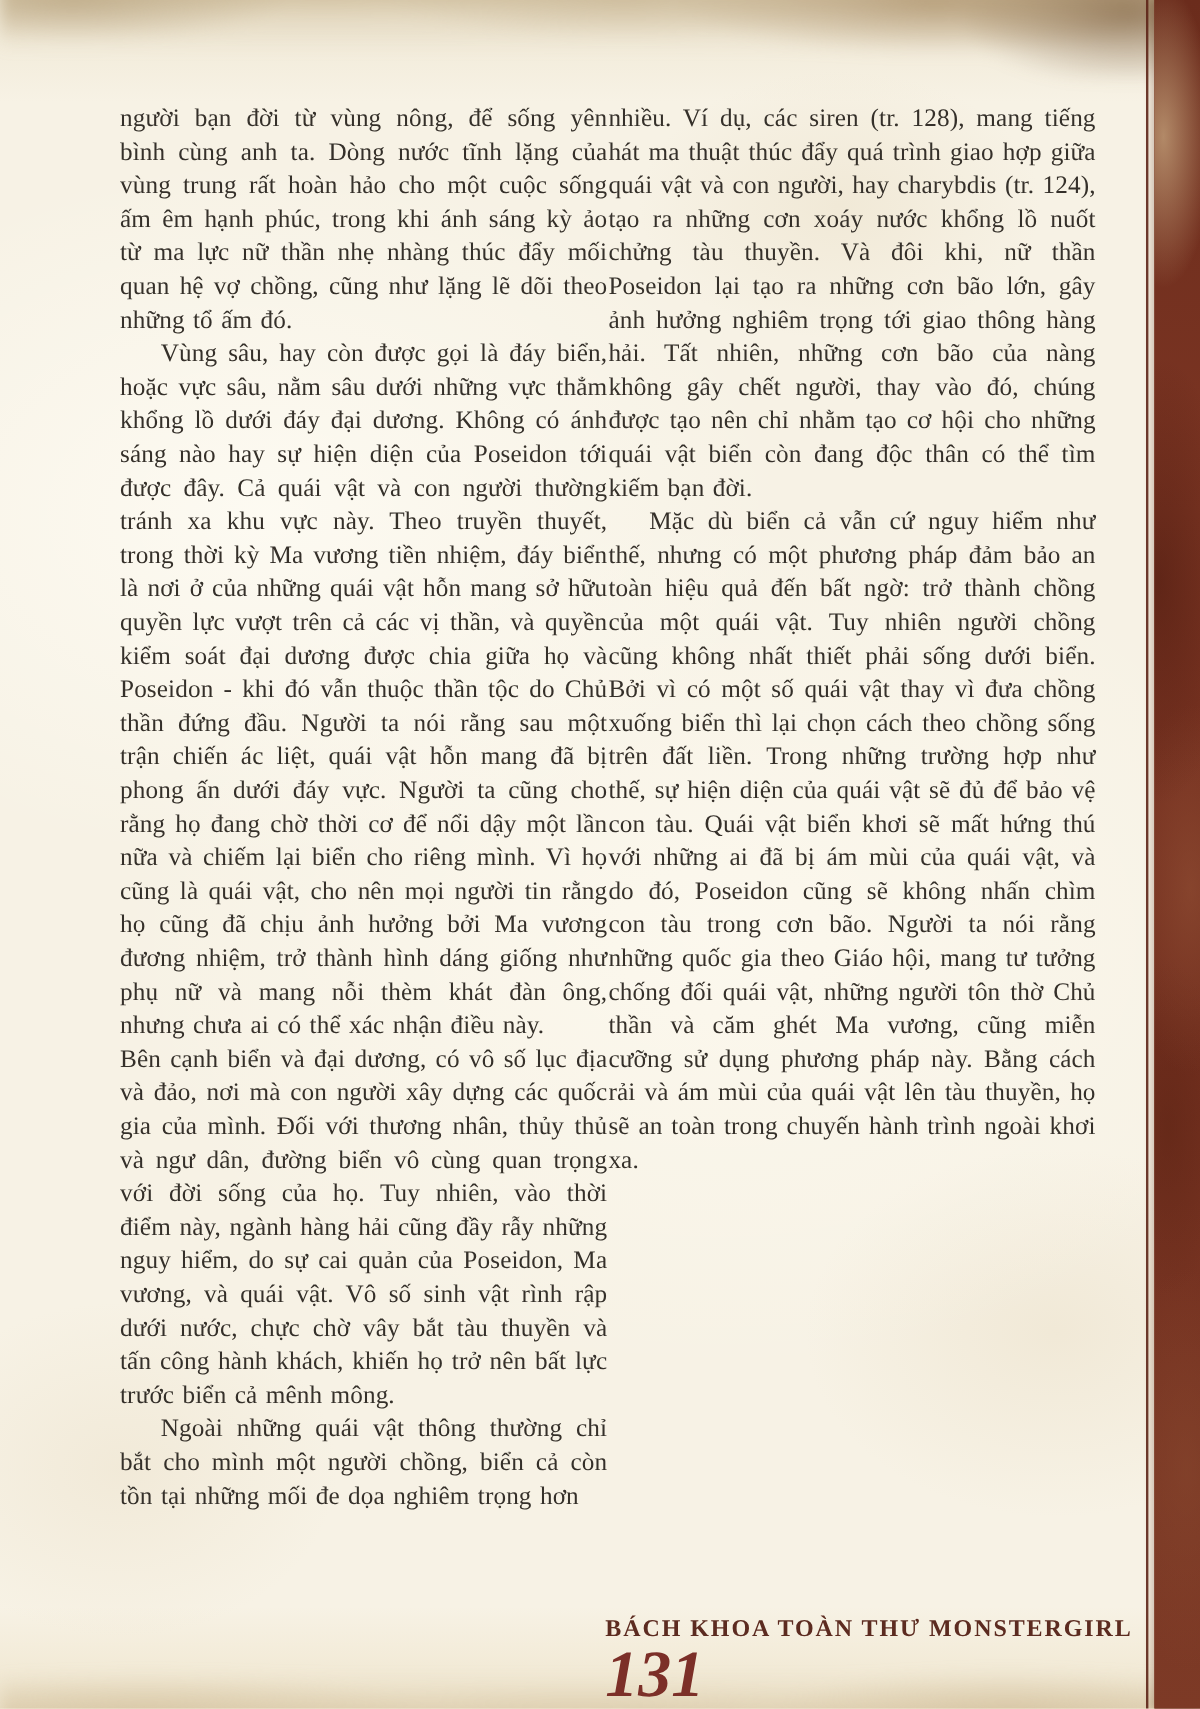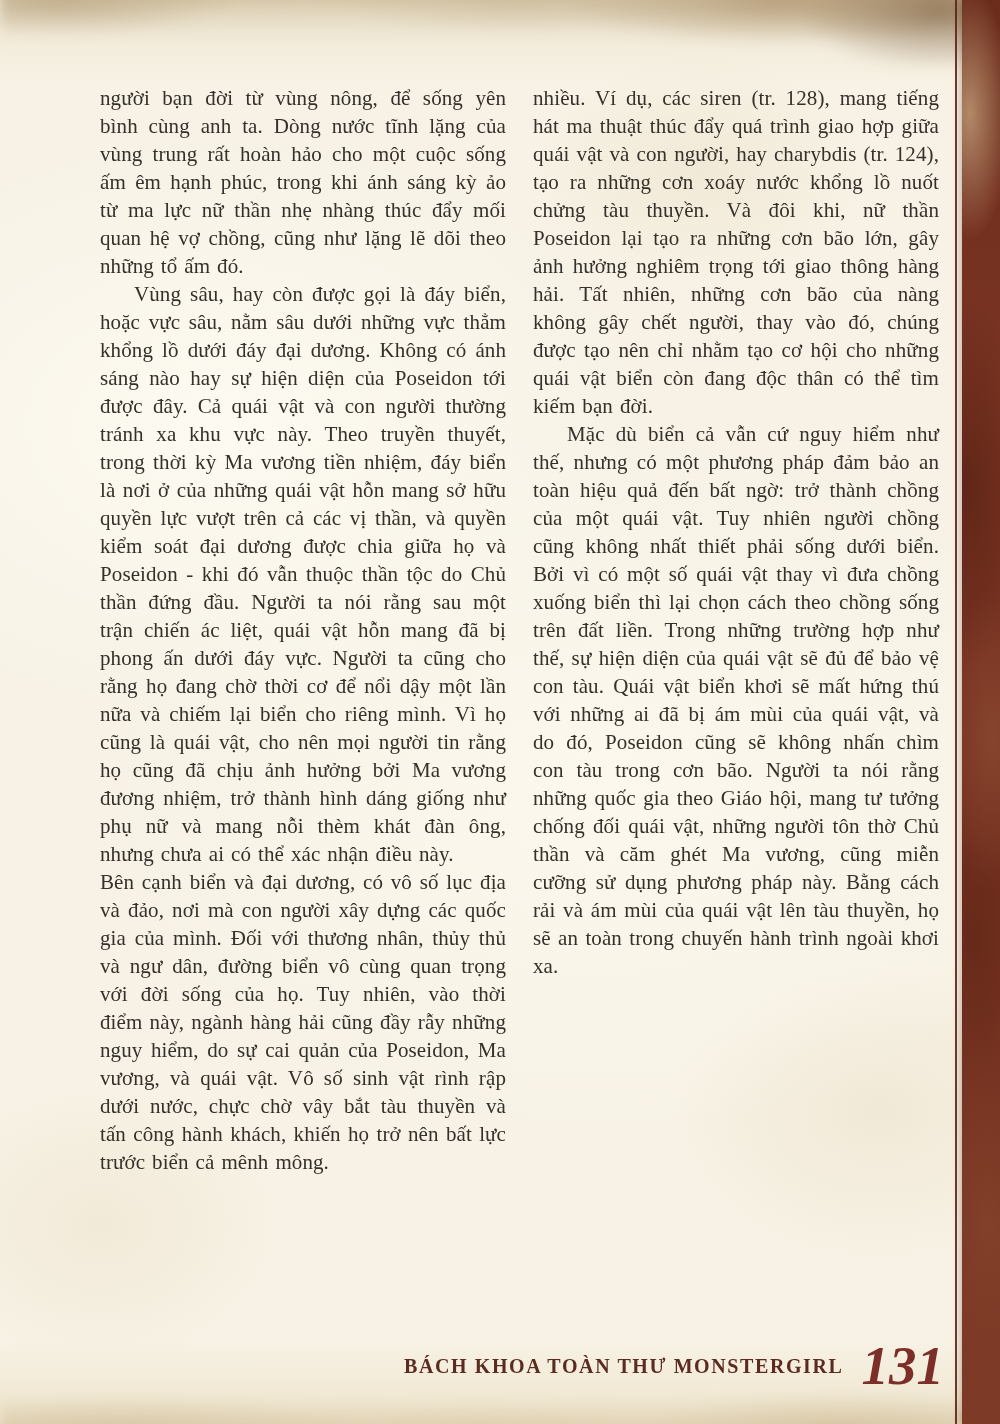--- a/index.html
+++ b/index.html
@@ -47,34 +47,34 @@
       radial-gradient(70px 200px at 30% 66%, rgba(92,36,20,.55), rgba(92,36,20,0) 70%),
       radial-gradient(90px 240px at 70% 86%, rgba(138,74,48,.5), rgba(138,74,48,0) 70%),
       linear-gradient(180deg,#6b2c1c 0%,#7c3523 30%,#712e1e 60%,#7d3a26 100%);
     box-shadow:-3px 0 6px rgba(90,45,25,.25);
   }
   
   .col{position:absolute;top:84px;width:406px;color:#35302a;
        font-size:21px;line-height:28px;text-align:justify;text-align-last:left;
        word-spacing:1.6px;letter-spacing:.1px;}
   .col-left{left:100px;}
-  .col-right{left:533px;}
+  .col-right{left:507px;}
   .col p{margin:0;}
   .col p.indent{text-indent:34px;}
   .section-heading{
     margin:34px 0 16px 0;padding:0 0 8px 2px;
     font-family:"Liberation Sans","DejaVu Sans",sans-serif;
     font-style:italic;font-weight:bold;font-size:33px;line-height:36px;
     color:#963a3c;border-bottom:2px solid #a04a46;
     letter-spacing:.5px;text-align:left;
   }
   
   .footer{
     position:absolute;top:1346px;right:56px;
-    display:flex;align-items:center;gap:18px;
+    display:flex;align-items:flex-start;gap:6px;flex-direction:column;
   }
   .book-title{
     font-family:"Liberation Serif","DejaVu Serif",serif;
     font-size:20px;letter-spacing:1.6px;color:#5c2b20;font-weight:bold;
   }
   .page-number{
     font-family:"Liberation Serif","DejaVu Serif",serif;
     font-style:italic;font-weight:bold;font-size:55px;color:#7c2f28;
     line-height:40px;
   }
@@ -86,20 +86,21 @@
 
   <div class="stain stain-top"></div>
   <div class="stain stain-bottom"></div>
   <div class="edge-line"></div>
   <div class="edge-band"></div>
 
   <div class="col col-left">
     <p>người bạn đời từ vùng nông, để sống yên bình cùng anh ta. Dòng nước tĩnh lặng của vùng trung rất hoàn hảo cho một cuộc sống ấm êm hạnh phúc, trong khi ánh sáng kỳ ảo từ ma lực nữ thần nhẹ nhàng thúc đẩy mối quan hệ vợ chồng, cũng như lặng lẽ dõi theo những tổ ấm đó.</p>
     <p class="indent">Vùng sâu, hay còn được gọi là đáy biển, hoặc vực sâu, nằm sâu dưới những vực thẳm khổng lồ dưới đáy đại dương. Không có ánh sáng nào hay sự hiện diện của Poseidon tới được đây. Cả quái vật và con người thường tránh xa khu vực này. Theo truyền thuyết, trong thời kỳ Ma vương tiền nhiệm, đáy biển là nơi ở của những quái vật hỗn mang sở hữu quyền lực vượt trên cả các vị thần, và quyền kiểm soát đại dương được chia giữa họ và Poseidon - khi đó vẫn thuộc thần tộc do Chủ thần đứng đầu. Người ta nói rằng sau một trận chiến ác liệt, quái vật hỗn mang đã bị phong ấn dưới đáy vực. Người ta cũng cho rằng họ đang chờ thời cơ để nổi dậy một lần nữa và chiếm lại biển cho riêng mình. Vì họ cũng là quái vật, cho nên mọi người tin rằng họ cũng đã chịu ảnh hưởng bởi Ma vương đương nhiệm, trở thành hình dáng giống như phụ nữ và mang nỗi thèm khát đàn ông, nhưng chưa ai có thể xác nhận điều này.</p>
     <p>Bên cạnh biển và đại dương, có vô số lục địa và đảo, nơi mà con người xây dựng các quốc gia của mình. Đối với thương nhân, thủy thủ và ngư dân, đường biển vô cùng quan trọng với đời sống của họ. Tuy nhiên, vào thời điểm này, ngành hàng hải cũng đầy rẫy những nguy hiểm, do sự cai quản của Poseidon, Ma vương, và quái vật. Vô số sinh vật rình rập dưới nước, chực chờ vây bắt tàu thuyền và tấn công hành khách, khiến họ trở nên bất lực trước biển cả mênh mông.</p>
+    <p class="indent">Ngoài những quái vật thông thường chỉ bắt cho mình một người chồng, biển cả còn tồn tại những mối đe dọa nghiêm trọng hơn</p>
   </div>
 
   <div class="col col-right">
     <p>nhiều. Ví dụ, các siren (tr. 128), mang tiếng hát ma thuật thúc đẩy quá trình giao hợp giữa quái vật và con người, hay charybdis (tr. 124), tạo ra những cơn xoáy nước khổng lồ nuốt chửng tàu thuyền. Và đôi khi, nữ thần Poseidon lại tạo ra những cơn bão lớn, gây ảnh hưởng nghiêm trọng tới giao thông hàng hải. Tất nhiên, những cơn bão của nàng không gây chết người, thay vào đó, chúng được tạo nên chỉ nhằm tạo cơ hội cho những quái vật biển còn đang độc thân có thể tìm kiếm bạn đời.</p>
     <p class="indent">Mặc dù biển cả vẫn cứ nguy hiểm như thế, nhưng có một phương pháp đảm bảo an toàn hiệu quả đến bất ngờ: trở thành chồng của một quái vật. Tuy nhiên người chồng cũng không nhất thiết phải sống dưới biển. Bởi vì có một số quái vật thay vì đưa chồng xuống biển thì lại chọn cách theo chồng sống trên đất liền. Trong những trường hợp như thế, sự hiện diện của quái vật sẽ đủ để bảo vệ con tàu. Quái vật biển khơi sẽ mất hứng thú với những ai đã bị ám mùi của quái vật, và do đó, Poseidon cũng sẽ không nhấn chìm con tàu trong cơn bão. Người ta nói rằng những quốc gia theo Giáo hội, mang tư tưởng chống đối quái vật, những người tôn thờ Chủ thần và căm ghét Ma vương, cũng miễn cưỡng sử dụng phương pháp này. Bằng cách rải và ám mùi của quái vật lên tàu thuyền, họ sẽ an toàn trong chuyến hành trình ngoài khơi xa.</p>
   </div>
 
   <div class="footer">
     <span class="book-title">BÁCH KHOA TOÀN THƯ MONSTERGIRL</span>
     <span class="page-number">131</span>

